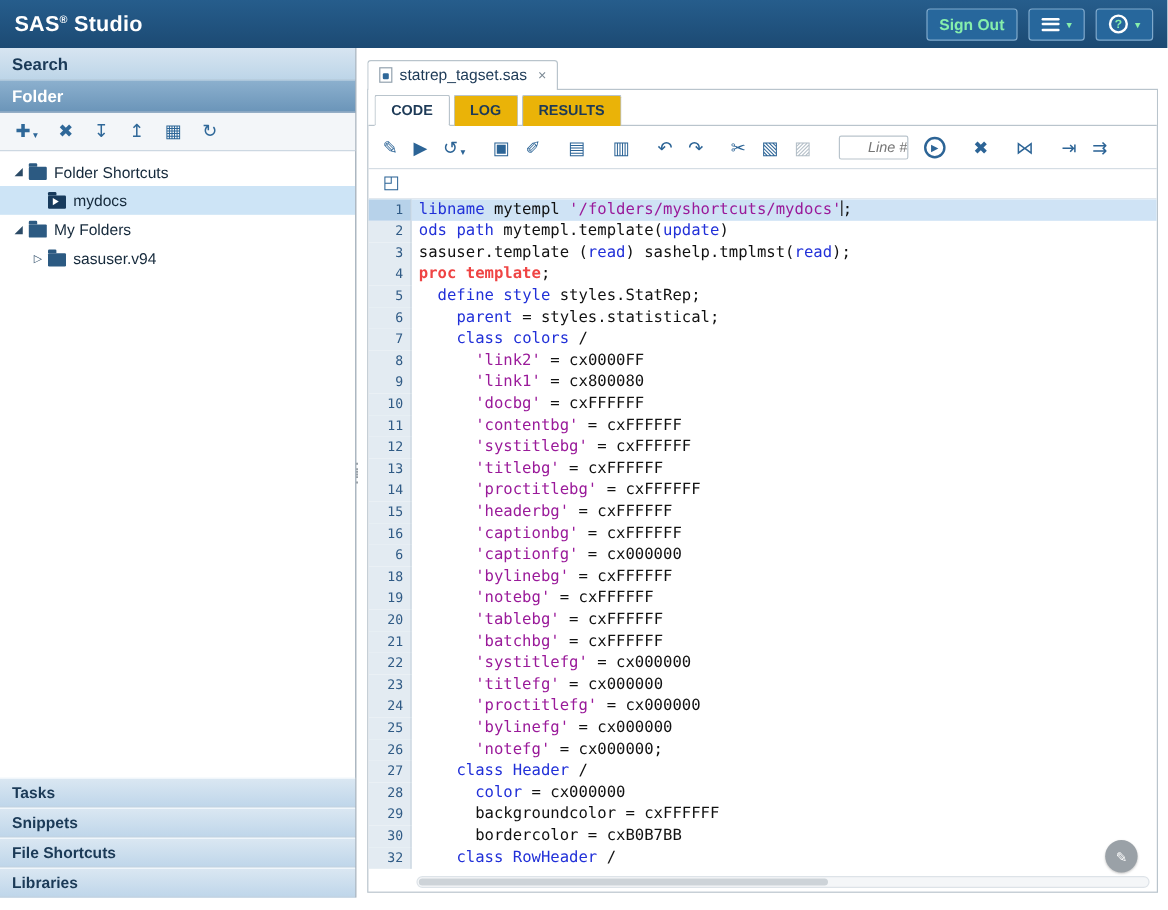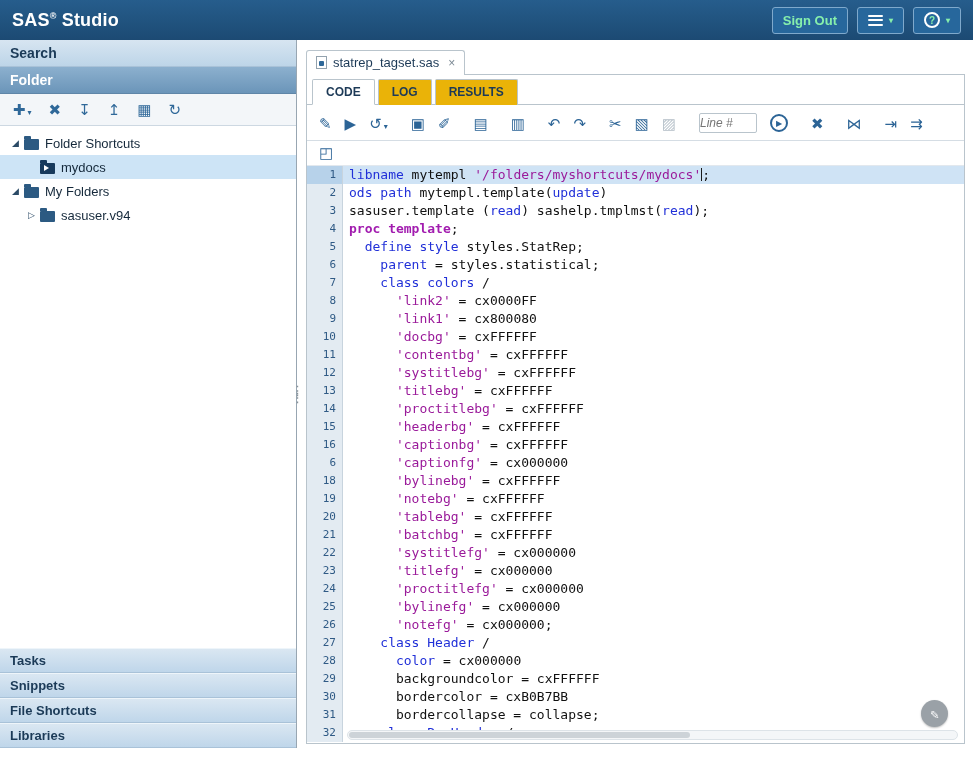--- a/index.html
+++ b/index.html
@@ -76,39 +76,39 @@
     border-radius:2px 2px 0 0; margin-bottom:-1px; cursor:pointer; }
   .view-tab.active { background:#fff; border-bottom:1px solid #fff; }
 
   .editor-toolbar { display:flex; align-items:center; gap:13px;
     padding:8px 10px 7px 12px; border-bottom:1px solid #d5dde4; }
   .tb-icon { color:#2c6496; font-size:15px; line-height:1; cursor:pointer; }
   .tb-icon.disabled { color:#b3bec7; cursor:default; }
   .tb-wrap { display:flex; align-items:flex-end; gap:2px; }
   .caret2 { font-size:8px; color:#2c6496; }
   .goto-input { width:58px; height:20px; border:1px solid #b9c4cc; border-radius:2px;
-    font-style:italic; font-size:12px; color:#8a97a1; text-align:left;
+    font-style:italic; font-size:12px; color:#8a97a1; text-align:right;
     font-family:"Liberation Sans", sans-serif; }
   .circle-btn { width:18px; height:18px; border:2px solid #2c6496; border-radius:50%;
     color:#2c6496; font-size:8px; display:flex; align-items:center;
     justify-content:center; cursor:pointer; flex-shrink:0; }
   .toolbar-row2 { padding:3px 10px 3px 12px; border-bottom:1px solid #e2e8ee; }
 
   
   .editor { flex:1; position:relative; overflow:hidden;
     font-family:"DejaVu Sans Mono", monospace; font-size:13px; }
   .code-line { display:flex; height:18px; line-height:18px; white-space:pre; }
   .gutter { width:36px; background:#e3ebf2; border-right:1px solid #c8d4de;
     color:#2f5a85; font-size:11px; text-align:right; padding-right:6px; flex-shrink:0; }
   .code { padding-left:6px; flex:1; color:#111; }
   .code-line.current .code { background:#cfe3f5; }
   .code-line.current .gutter { background:#b7d2ea; }
   .tk-kw  { color:#2130d8; }
   .tk-str { color:#9a1a9a; }
-  .tk-sec { color:#a21caf; font-weight:bold; }
+  .tk-sec { color:#ef4444; font-weight:bold; }
   .tk-pl  { color:#111; }
   .caret-i { display:inline-block; width:1px; height:13px; background:#1a1a1a; vertical-align:-2px; }
 
   .h-scrollbar { position:absolute; left:40px; right:6px; bottom:3px; height:10px;
     background:#f4f6f8; border:1px solid #dde3e8; border-radius:6px; }
   .h-thumb { position:absolute; left:1px; top:1px; bottom:1px; width:56%;
     background:#cdd3d8; border-radius:5px; cursor:pointer; }
   .edit-badge { position:absolute; right:16px; bottom:16px; width:27px; height:27px;
     border-radius:50%; background:#9aa1a7; color:#fff; display:flex;
     align-items:center; justify-content:center; font-size:14px;
@@ -262,21 +262,20 @@
             <div class="code-line"><span class="gutter">21</span><span class="code"><span class="tk-pl">      </span><span class="tk-str">'batchbg'</span><span class="tk-pl"> = cxFFFFFF</span></span></div>
             <div class="code-line"><span class="gutter">22</span><span class="code"><span class="tk-pl">      </span><span class="tk-str">'systitlefg'</span><span class="tk-pl"> = cx000000</span></span></div>
             <div class="code-line"><span class="gutter">23</span><span class="code"><span class="tk-pl">      </span><span class="tk-str">'titlefg'</span><span class="tk-pl"> = cx000000</span></span></div>
             <div class="code-line"><span class="gutter">24</span><span class="code"><span class="tk-pl">      </span><span class="tk-str">'proctitlefg'</span><span class="tk-pl"> = cx000000</span></span></div>
             <div class="code-line"><span class="gutter">25</span><span class="code"><span class="tk-pl">      </span><span class="tk-str">'bylinefg'</span><span class="tk-pl"> = cx000000</span></span></div>
             <div class="code-line"><span class="gutter">26</span><span class="code"><span class="tk-pl">      </span><span class="tk-str">'notefg'</span><span class="tk-pl"> = cx000000;</span></span></div>
             <div class="code-line"><span class="gutter">27</span><span class="code"><span class="tk-pl">    </span><span class="tk-kw">class</span><span class="tk-pl"> </span><span class="tk-kw">Header</span><span class="tk-pl"> /</span></span></div>
             <div class="code-line"><span class="gutter">28</span><span class="code"><span class="tk-pl">      </span><span class="tk-kw">color</span><span class="tk-pl"> = cx000000</span></span></div>
             <div class="code-line"><span class="gutter">29</span><span class="code"><span class="tk-pl">      backgroundcolor = cxFFFFFF</span></span></div>
             <div class="code-line"><span class="gutter">30</span><span class="code"><span class="tk-pl">      bordercolor = cxB0B7BB</span></span></div>
-            <div class="code-line"><span class="gutter">31</span><span class="code"><span class="tk-pl">      bordercollapse = collapse;</span></span></div>
             <div class="code-line"><span class="gutter">32</span><span class="code"><span class="tk-pl">    </span><span class="tk-kw">class</span><span class="tk-pl"> </span><span class="tk-kw">RowHeader</span><span class="tk-pl"> /</span></span></div>
           </div>
         <div class="h-scrollbar">
           <div class="h-thumb"></div>
         </div>
         <div class="edit-badge">
           <span>✎</span>
         </div>
       </div>
     </div>

